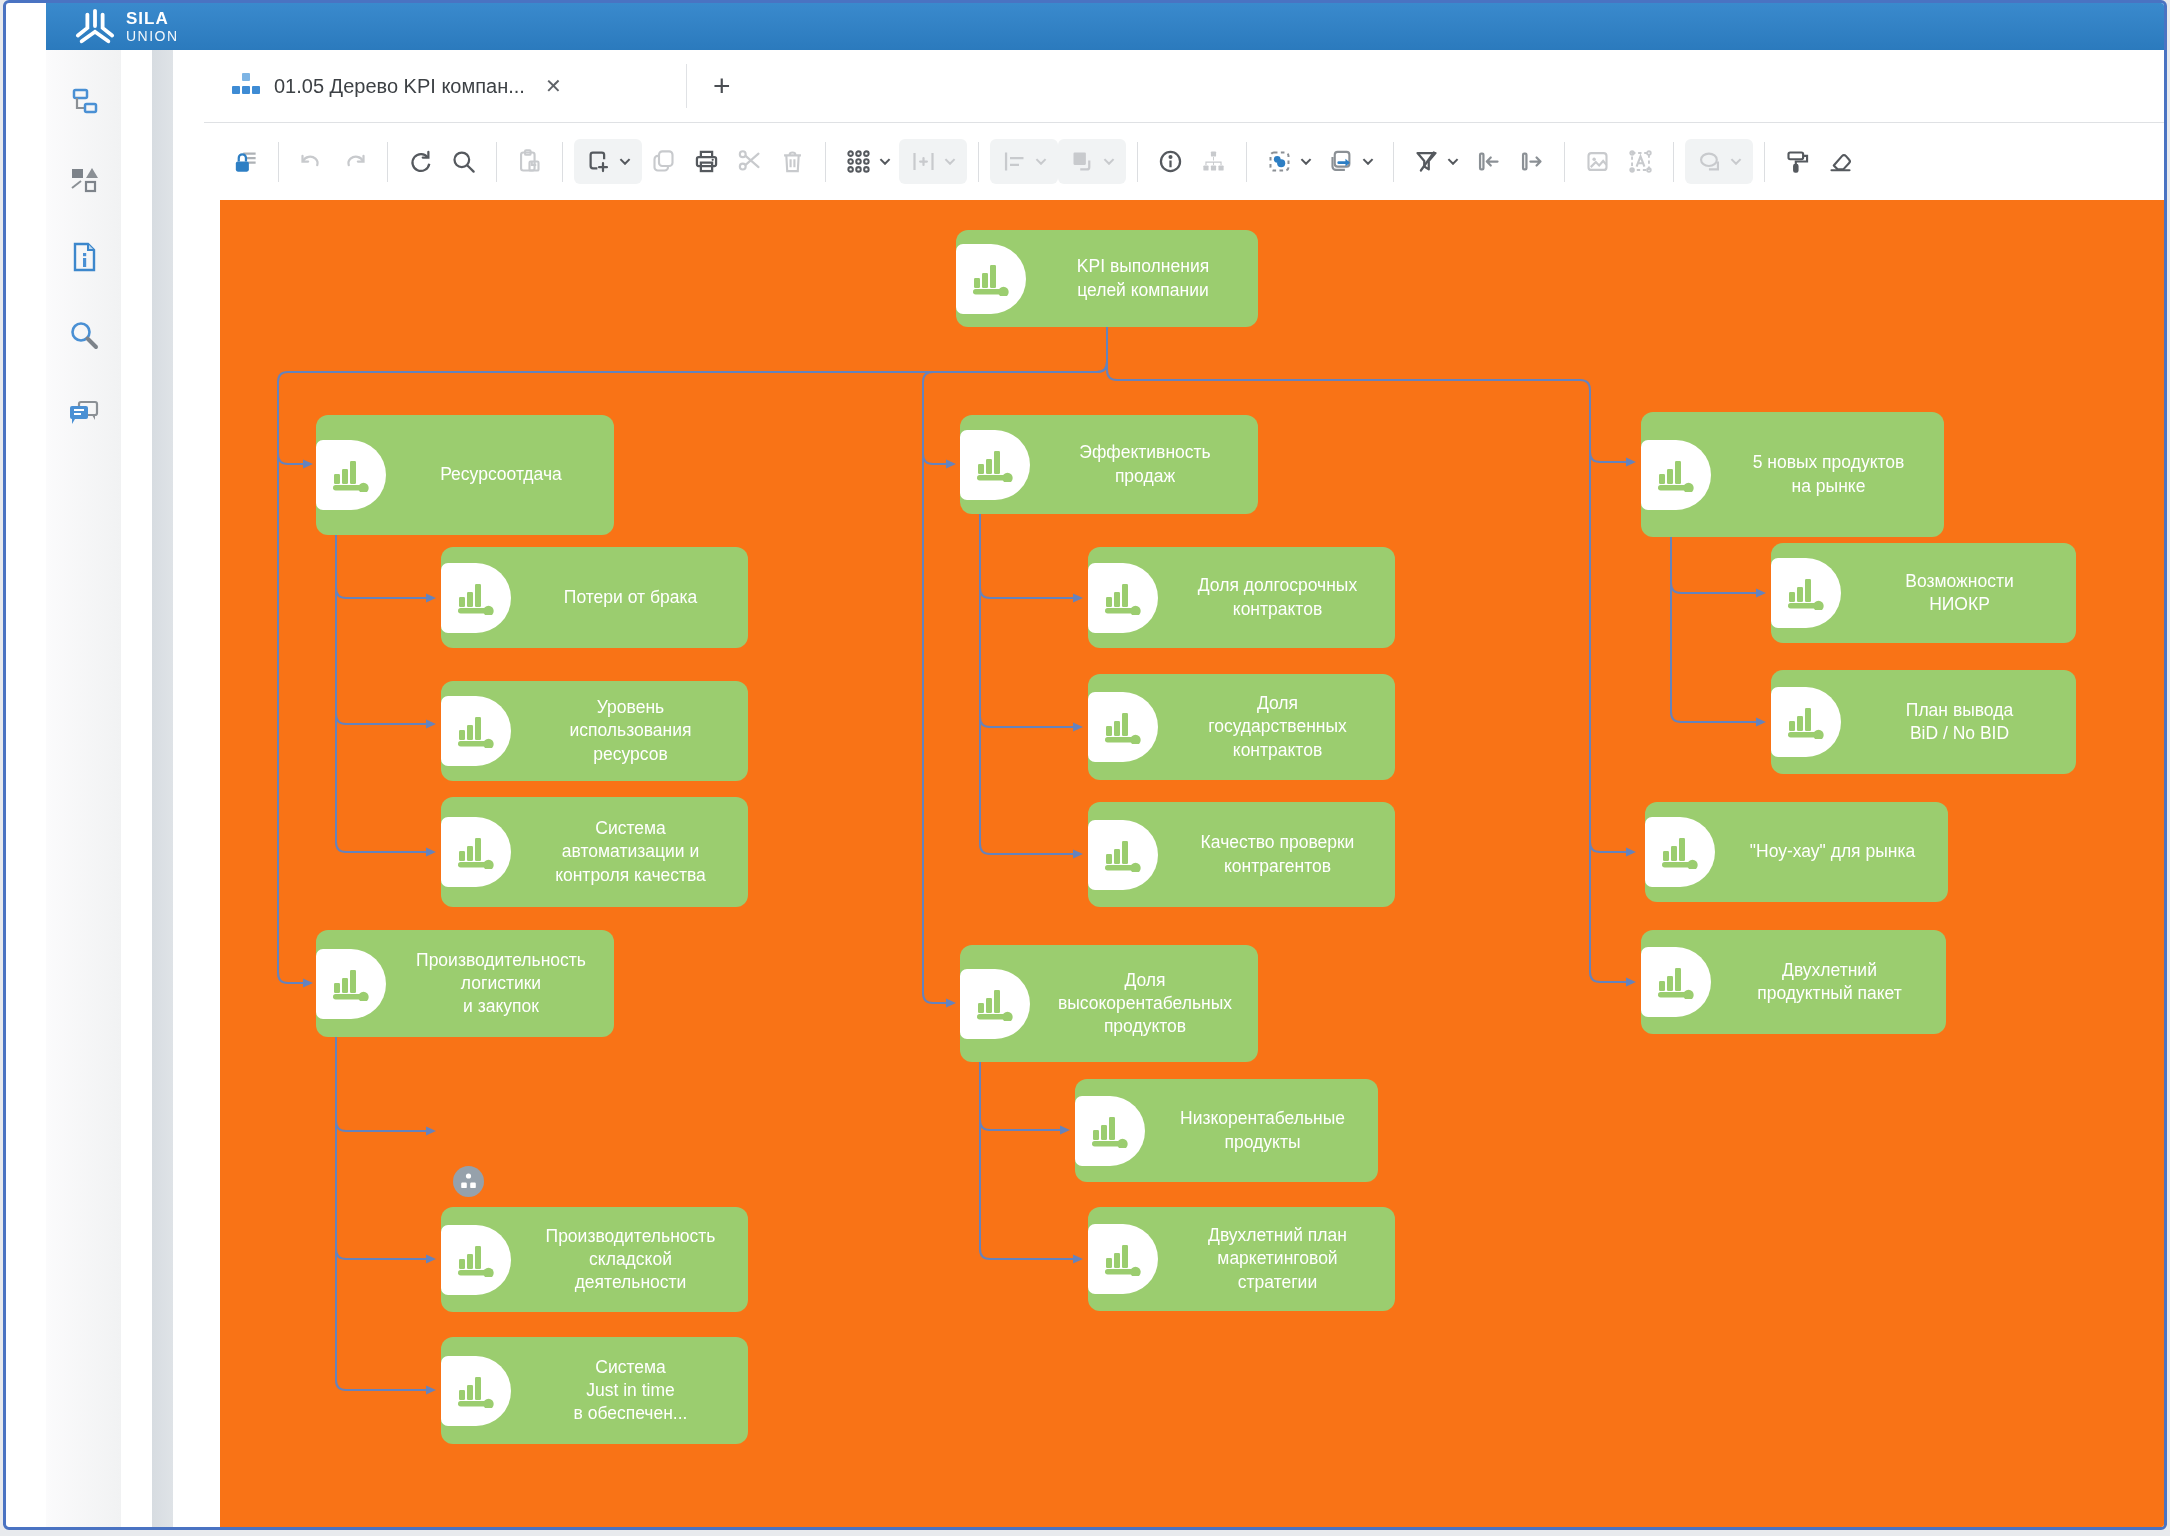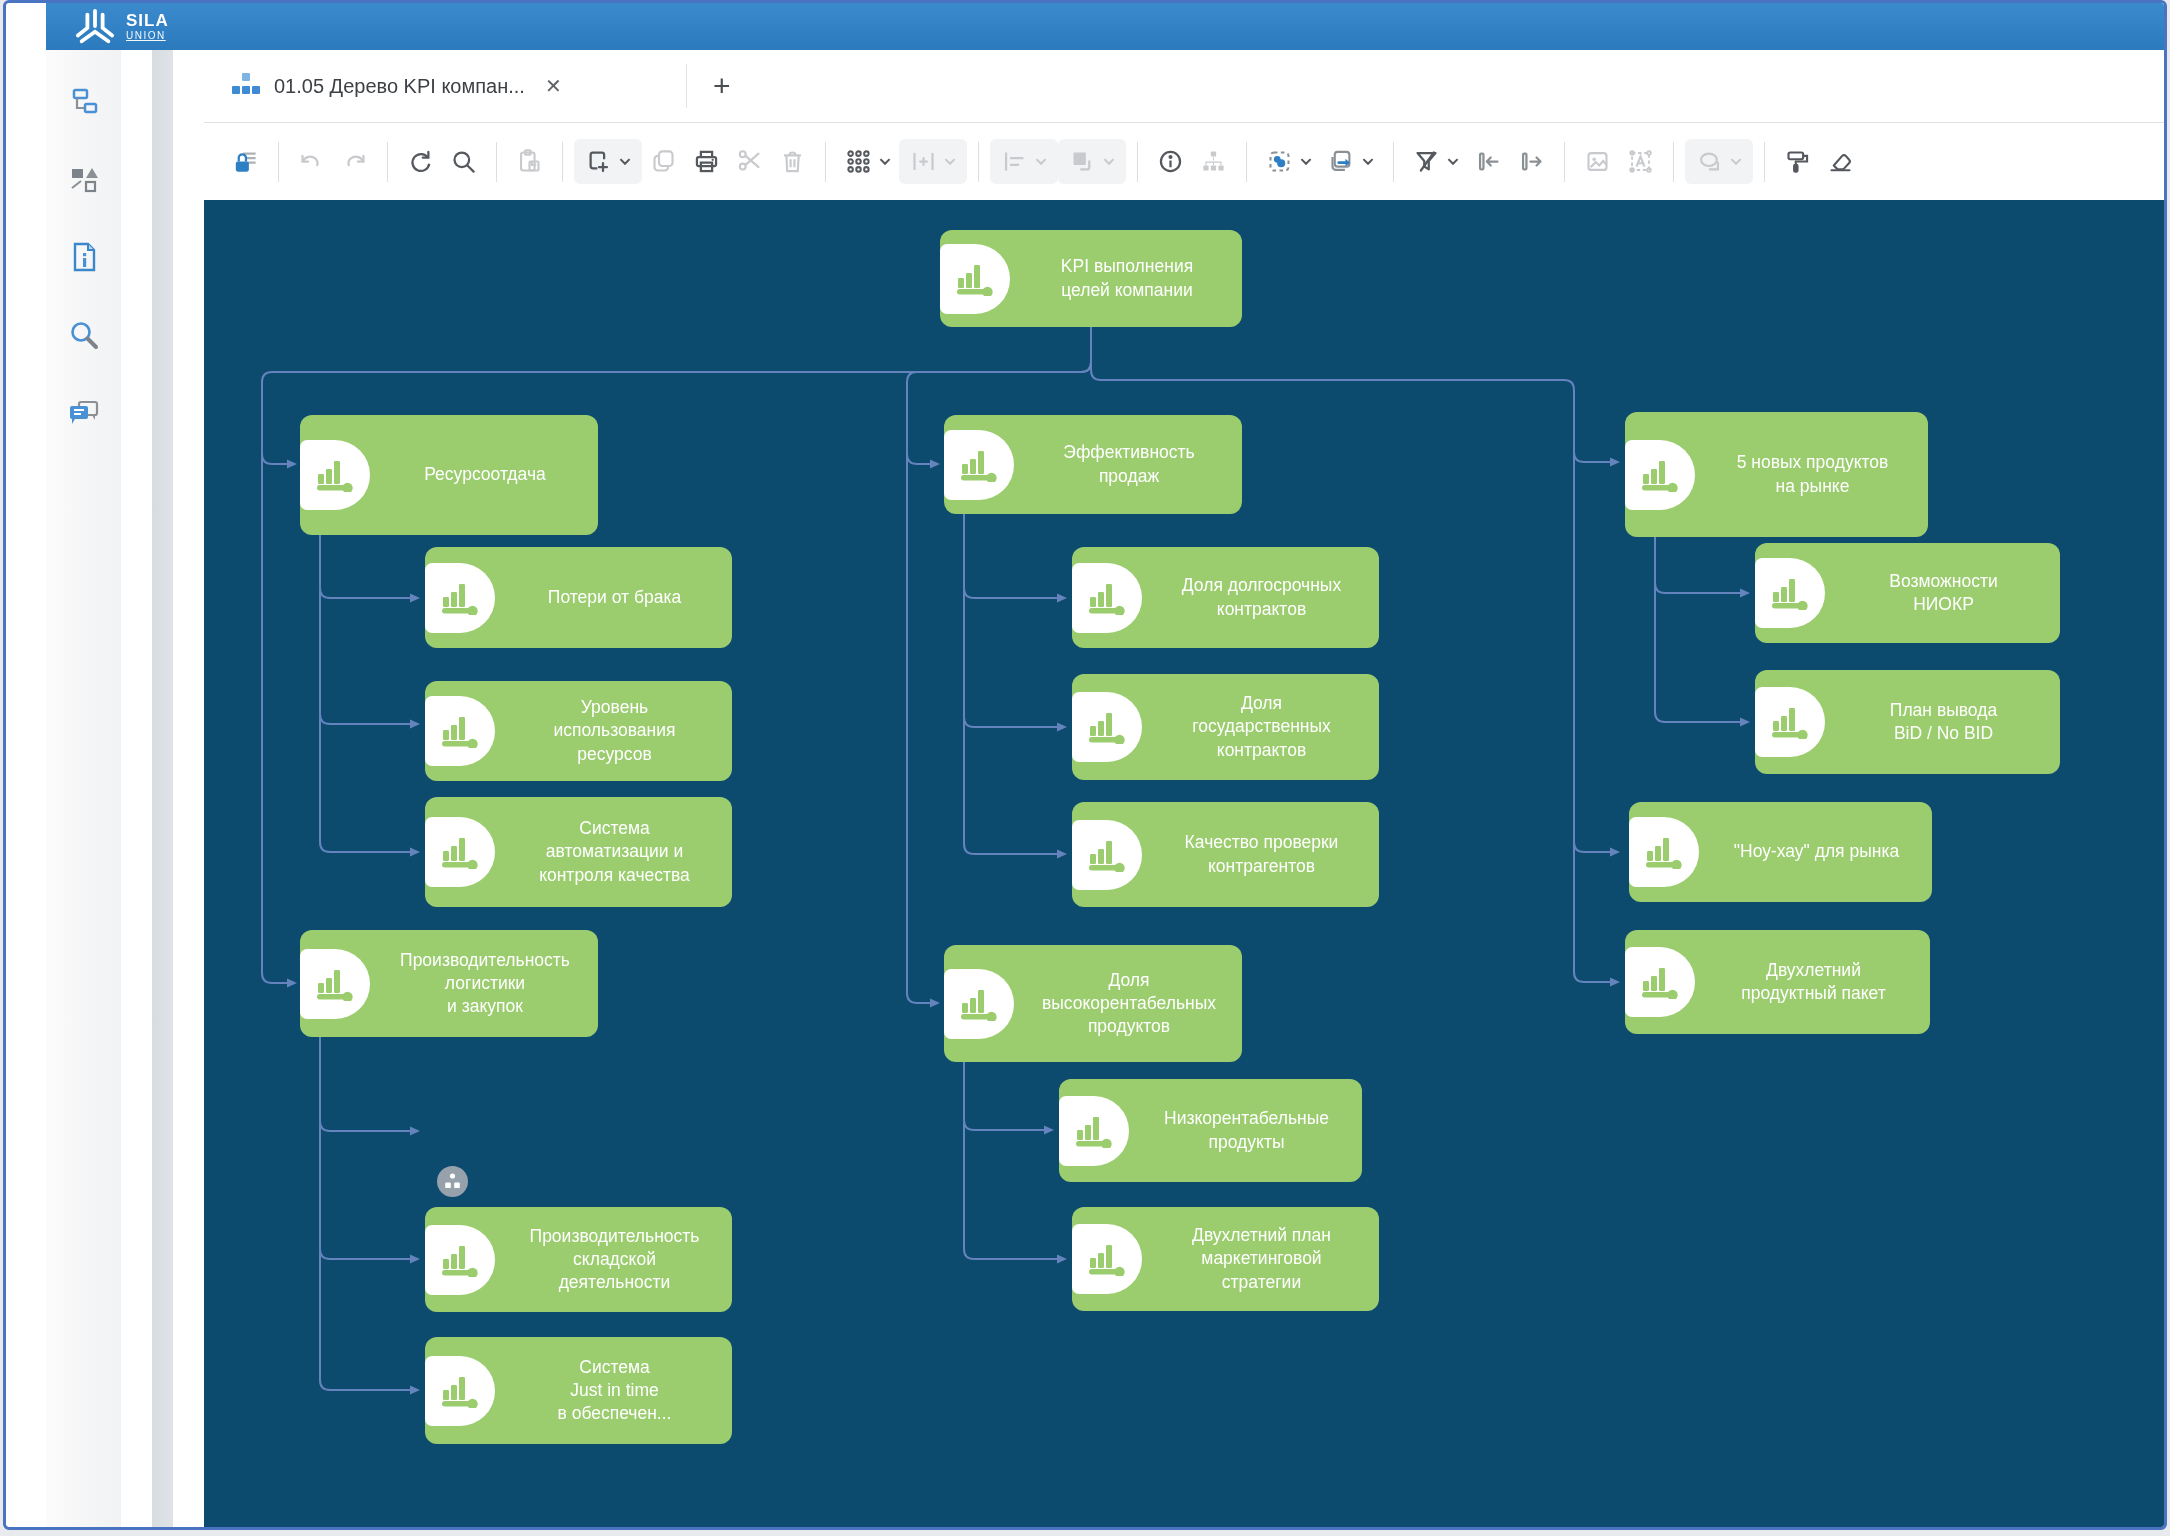--- a/index.html
+++ b/index.html
@@ -5,21 +5,21 @@
   html,body{margin:0;padding:0;background:#e8eaed;font-family:"Liberation Sans",sans-serif;}
   #app{position:relative;width:2164px;height:1530px;margin:0 auto;background:#fff;
        border:3px solid #4a73c2;border-radius:6px;overflow:hidden;box-sizing:border-box;padding-left:40px;}
 
   
   .topbar{height:47px;background:linear-gradient(#3a8acd,#2b7abd);display:flex;align-items:center;padding-left:28px;}
   .brand{display:flex;align-items:center;gap:10px;color:#fff;}
   .brand-mark{width:42px;height:40px;}
   .brand-text{line-height:1;}
   .brand-text .b1{font-size:17px;font-weight:bold;letter-spacing:1px;}
-  .brand-text .b2{font-size:10px;letter-spacing:1.5px;opacity:.95;margin-top:2px;text-decoration:underline;}
+  .brand-text .b2{font-size:14px;letter-spacing:1.5px;opacity:.95;margin-top:2px;}
 
   
   .body{display:flex;height:1477px;gap:31px;}
   .sidebar{width:75px;background:linear-gradient(to right,#fbfbfc,#f1f2f3);display:flex;flex-direction:column;
            align-items:center;padding-top:34px;gap:44px;flex-shrink:0;}
   .sb-item{width:34px;height:34px;display:flex;align-items:center;justify-content:center;cursor:pointer;}
   .strip{width:21px;background:linear-gradient(to right,#d7dce1,#dfe3e7);flex-shrink:0;}
   .main{flex:1;display:flex;flex-direction:column;min-width:0;}
 
   
@@ -35,21 +35,21 @@
   .tb-item{display:flex;align-items:center;justify-content:center;padding:8px;border-radius:6px;cursor:pointer;gap:7px;}
   .tb-item.bg{background:#f1f3f4;padding:9px 11px;}
   .tb-div{width:1px;height:40px;background:#dcdee1;margin:0 11px;flex-shrink:0;}
   .i24{width:27px;height:27px;display:block;}
   .ichev{width:12px;height:8px;display:block;}
   .ic-dark{color:#55595e;}
   .ic-dis{color:#c8cacd;}
   .ic-med{color:#8b9095;}
 
   
-  .canvas{position:relative;flex:1;background:#0c4a6e;overflow:hidden;}
+  .canvas{position:relative;flex:1;background:#f97316;overflow:hidden;margin-left:16px;}
   .edges{position:absolute;left:0;top:0;}
   .node{position:absolute;background:#9bcd6f;border-radius:12px;color:#fff;display:flex;align-items:center;cursor:pointer;}
   .capsule{position:absolute;left:0;top:50%;transform:translateY(-50%);width:70px;height:70px;background:#fff;
            border-radius:7px 35px 35px 7px;display:flex;align-items:center;justify-content:center;}
   .kpi{width:40px;height:34px;color:#9bcd6f;}
   .nlabel{flex:1;margin-left:72px;text-align:center;font-size:17.5px;line-height:1.33;padding:0 10px;}
   .nlabel span{display:block;}
   .badge{position:absolute;width:31px;height:31px;border-radius:50%;background:#96a1ab;display:flex;
          align-items:center;justify-content:center;}
   .hidden-defs{position:absolute;width:0;height:0;overflow:hidden;}

